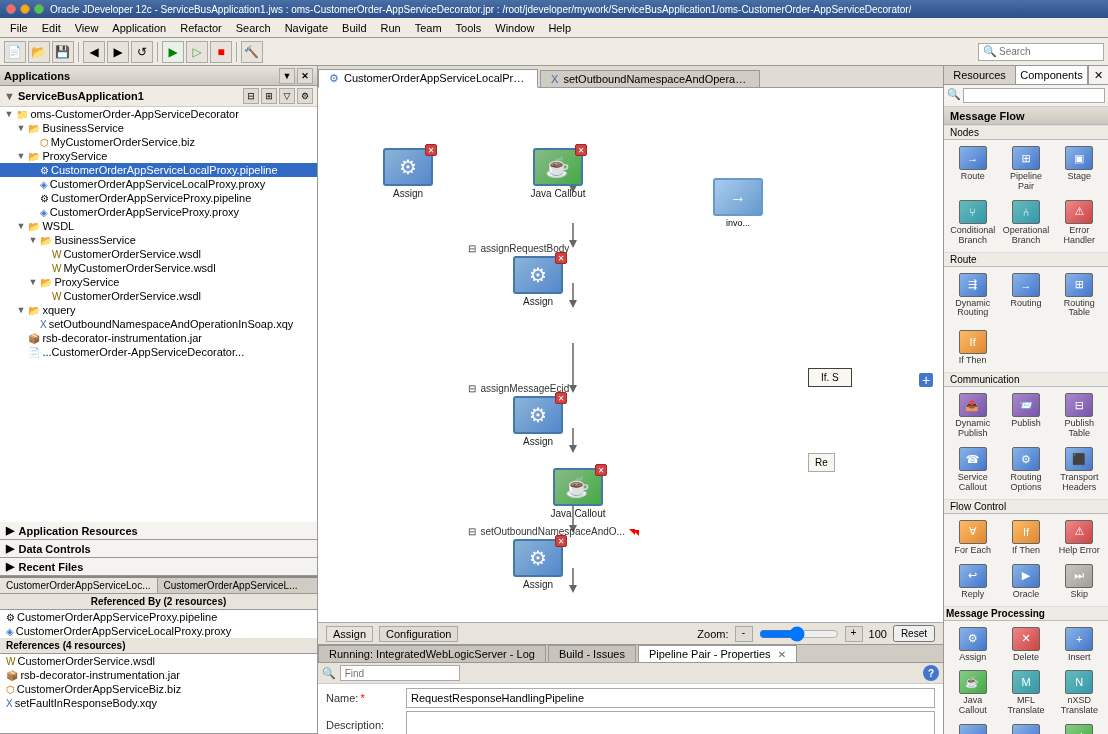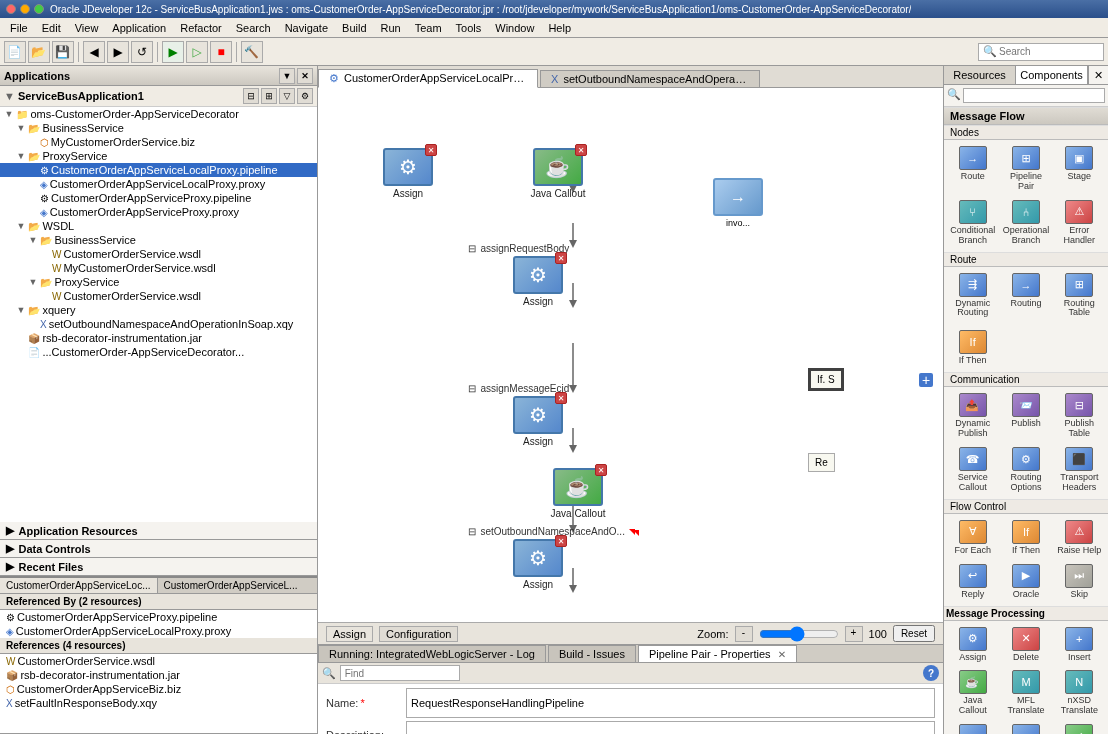--- a/index.html
+++ b/index.html
@@ -296,21 +296,21 @@
       padding: 4px 8px;
       background: white;
       font-size: 11px;
     }
     .prop-row { display: flex; align-items: center; margin-bottom: 3px; }
     .prop-label { width: 80px; color: #333; font-size: 11px; }
     .prop-label.required::after { content: '*'; color: red; margin-left: 2px; }
     .prop-input {
       flex: 1;
       border: 1px solid #aaa;
-      height: 30px;
+      height: 20px;
       padding: 0 4px;
       font-size: 11px;
       background: white;
     }
     .prop-textarea {
       flex: 1;
       border: 1px solid #aaa;
       height: 28px;
       padding: 2px 4px;
       font-size: 11px;
@@ -583,21 +583,21 @@
       <div style="display:flex; background:#d0ccc4; border-bottom:1px solid #999;">
         <div style="padding:2px 6px; font-size:10px; background:#e8e4dc; border-right:1px solid #999; cursor:pointer;">
           <span>CustomerOrderAppServiceLoc...</span>
         </div>
         <div style="padding:2px 6px; font-size:10px; cursor:pointer;">
           <span>CustomerOrderAppServiceL...</span>
         </div>
       </div>
     </div>
     <div id="refs-panel" style="height:140px;">
-      <div class="collapsible-header" style="font-size:10px; background:#e8e4dc;">
+      <div class="collapsible-header" style="font-size:10px; background:#e8e4dc;justify-content:center;">
         <span>Referenced By (2 resources)</span>
       </div>
       <div class="ref-item indent2">
         <span class="tree-icon">⚙</span>
         <span>CustomerOrderAppServiceProxy.pipeline</span>
       </div>
       <div class="ref-item indent2">
         <span class="tree-icon" style="color:#4477cc;">◈</span>
         <span>CustomerOrderAppServiceLocalProxy.proxy</span>
       </div>
@@ -736,21 +736,21 @@
             <div class="pn-icon" style="width:50px; height:38px;">
               <div class="x-btn">✕</div>
               <span style="color:white; font-size:20px;">⚙</span>
             </div>
             <div class="pn-label">Assign</div>
           </div>
 
           <div style="position:absolute; right:-4px; top:4px; width:0; height:0; border-top:6px solid red; border-left:6px solid transparent;"></div>
         </div>
 
-        <div style="position:absolute; left:490px; top:280px; border:3px solid #404040; background:#f8f8f0; padding:3px 6px; font-size:10px; white-space:nowrap;">
+        <div style="position:absolute; left:490px; top:280px; border:1px solid #404040; background:#f8f8f0; padding:3px 12px; font-size:10px; white-space:nowrap;">
           If. S
         </div>
         <div style="position:absolute; left:490px; top:365px; border:1px solid #aaa; background:#f8f8f0; padding:3px 6px; font-size:10px;">
           Re
         </div>
 
         <div style="position:absolute; right:10px; top:285px; width:14px; height:14px; background:#4477cc; color:white; display:flex; align-items:center; justify-content:center; border-radius:2px; cursor:pointer; font-size:14px;">+</div>
 
       </div>
     </div>
@@ -895,21 +895,21 @@
       <div class="comp-item">
         <div class="comp-icon ic-orange">∀</div>
         <div class="comp-label">For Each</div>
       </div>
       <div class="comp-item">
         <div class="comp-icon ic-orange">If</div>
         <div class="comp-label">If Then</div>
       </div>
       <div class="comp-item">
         <div class="comp-icon ic-red">⚠</div>
-        <div class="comp-label">Raise Help</div>
+        <div class="comp-label">Help Error</div>
       </div>
       <div class="comp-item">
         <div class="comp-icon ic-blue">↩</div>
         <div class="comp-label">Reply</div>
       </div>
       <div class="comp-item">
         <div class="comp-icon ic-blue">▶</div>
         <div class="comp-label">Oracle</div>
       </div>
       <div class="comp-item">

